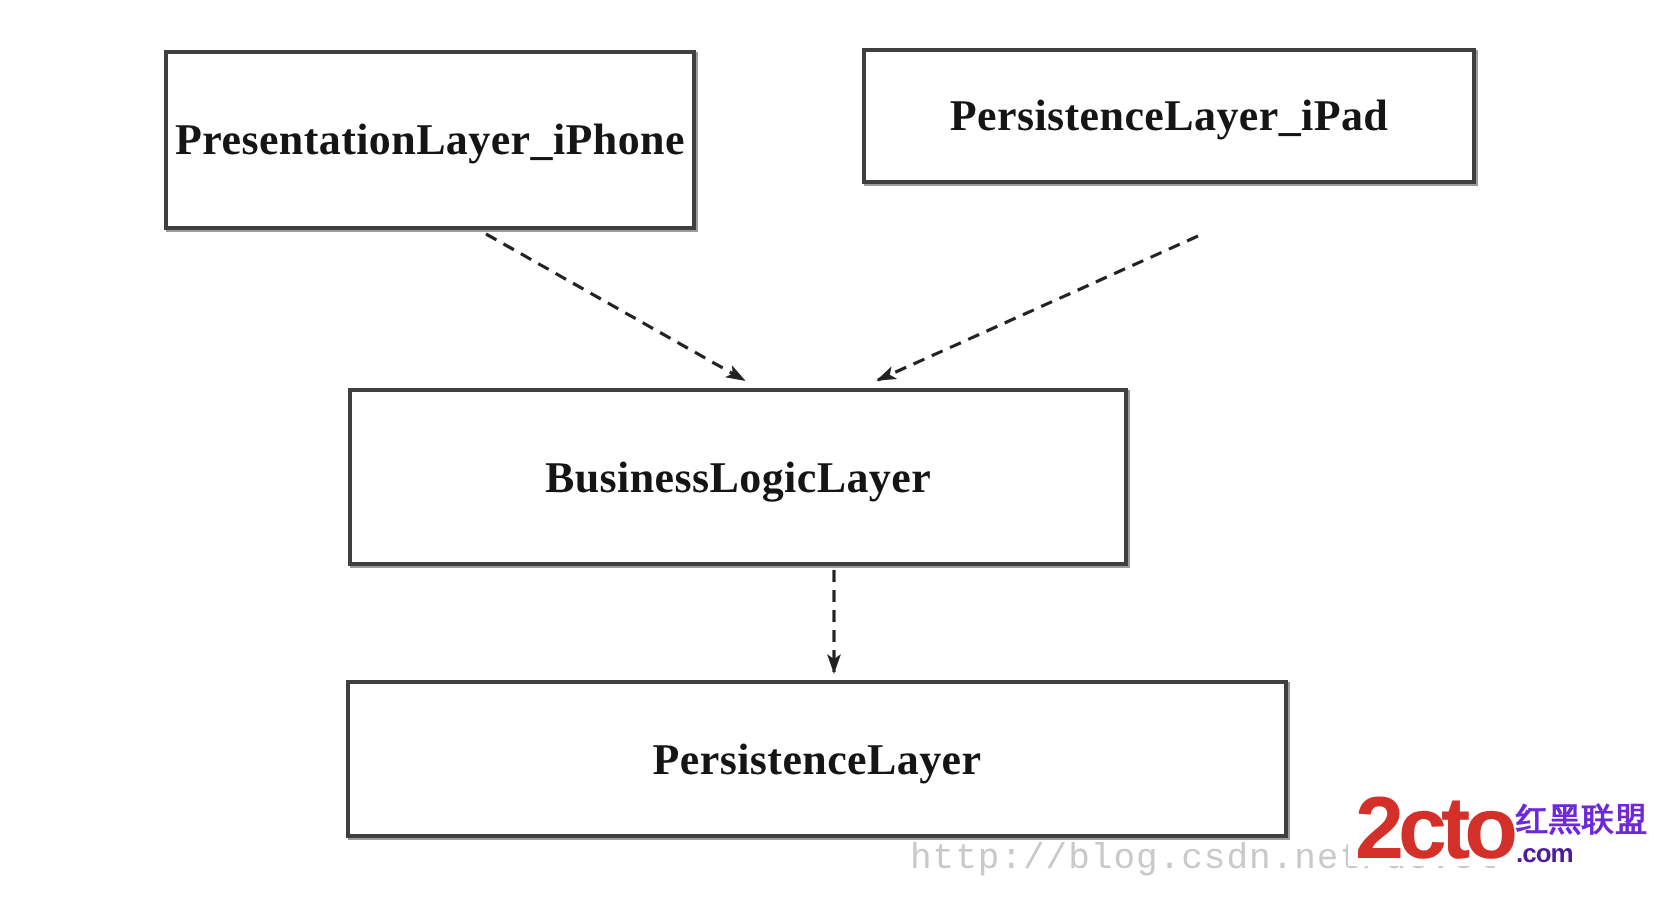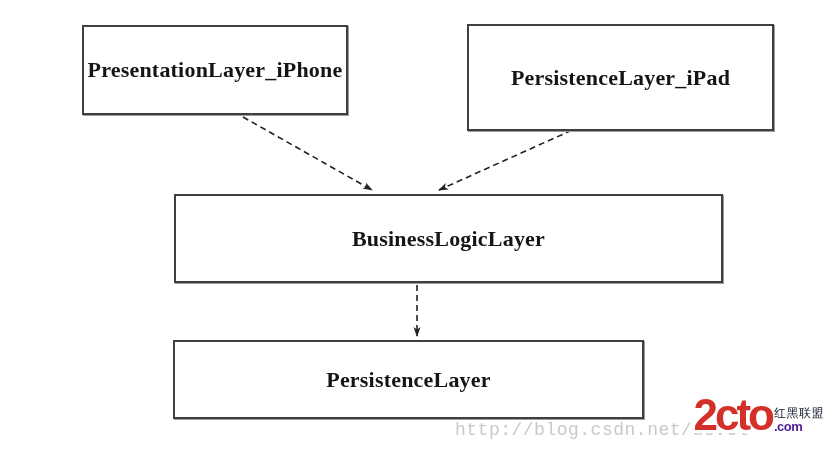--- a/index.html
+++ b/index.html
@@ -23,22 +23,22 @@
     align-items: center;
     justify-content: center;
     font-weight: bold;
     font-size: 22px;
     color: #151515;
     letter-spacing: 0.2px;
     box-sizing: border-box;
     z-index: 2;
   }
   #node-presentation-iphone { left: 82px;  top: 25px;  width: 266px; height: 90px; }
-  #node-persistence-ipad    { left: 431px; top: 24px;  width: 307px; height: 107px; margin-left: 36px; }
-  #node-business-logic      { left: 174px; top: 194px; width: 549px; height: 89px; }
+  #node-persistence-ipad    { left: 431px; top: 24px;  width: 307px; height: 68px; }
+  #node-business-logic      { left: 174px; top: 194px; width: 390px; height: 89px; }
   #node-persistence         { left: 173px; top: 340px; width: 471px; height: 79px; }
 
   #edges-svg {
     position: absolute;
     left: 0; top: 0;
     width: 830px; height: 450px;
     z-index: 1;
     pointer-events: none;
   }
   .edge {
@@ -78,23 +78,23 @@
     color: #d3302a;
     letter-spacing: -3px;
   }
   .logo-side {
     display: flex;
     flex-direction: column;
     align-items: flex-start;
     margin-left: 2px;
   }
   .logo-tagline {
-    font-size: 12px;
-    font-weight: normal;
-    color: #0f172a;
+    font-size: 16px;
+    font-weight: bold;
+    color: #6d28d9;
     line-height: 1.1;
     letter-spacing: 0.5px;
   }
   .logo-tld {
     font-size: 13px;
     font-weight: bold;
     color: #4c1d95;
     line-height: 1.0;
     letter-spacing: -0.5px;
   }

